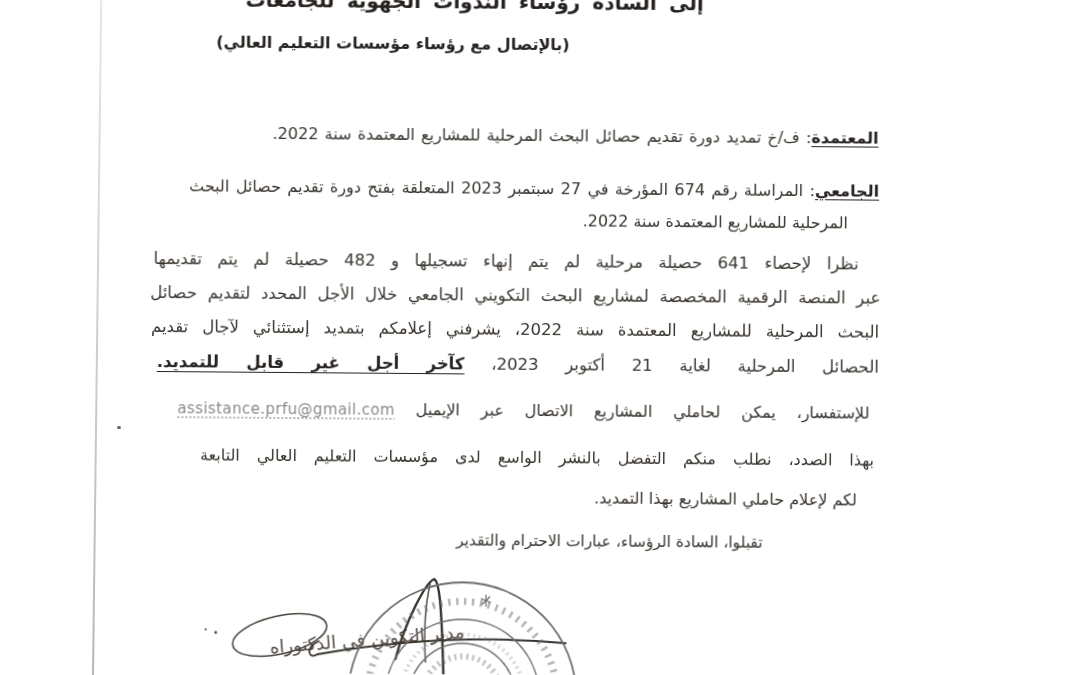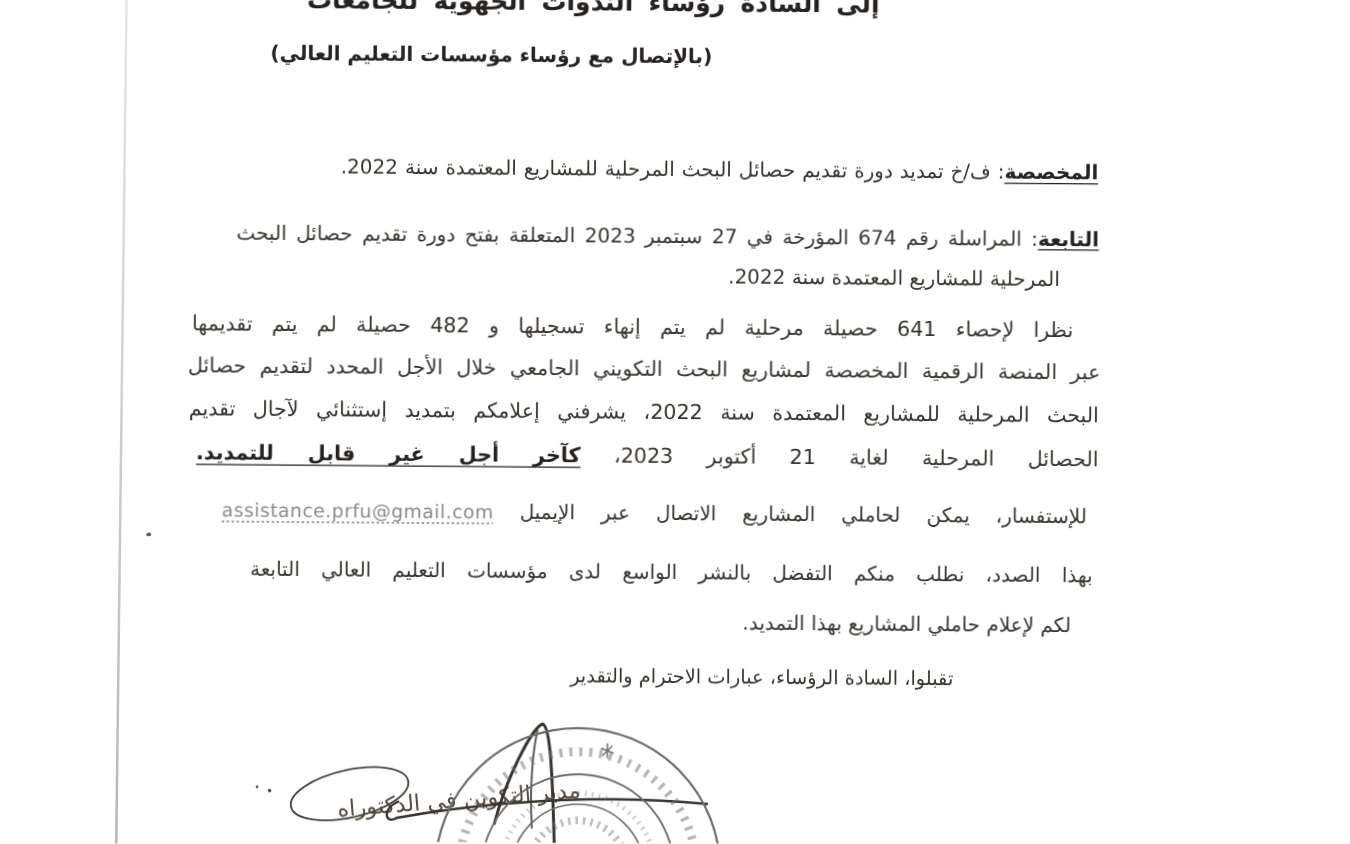--- a/index.html
+++ b/index.html
@@ -79,23 +79,23 @@
 
   <div class="fold"></div>
   <div class="speck"></div>
 
   <div class="content">
 
     <div class="line just bold recipient1">إلى السادة رؤساء الندوات الجهوية للجامعات</div>
 
     <div class="line nowrap bold recipient2">(بالإتصال مع رؤساء مؤسسات التعليم العالي)</div>
 
-    <div class="line just subject"><span class="lbl">المخصصة</span><span>: </span><span>ف/خ تمديد دورة تقديم حصائل البحث المرحلية للمشاريع المعتمدة سنة 2022.</span></div>
+    <div class="line just subject"><span class="lbl">المعتمدة</span><span>: </span><span>ف/خ تمديد دورة تقديم حصائل البحث المرحلية للمشاريع المعتمدة سنة 2022.</span></div>
 
-    <div class="line just ref1"><span class="lbl">التابعة</span><span>: </span><span>المراسلة رقم 674 المؤرخة في 27 سبتمبر 2023 المتعلقة بفتح دورة تقديم حصائل البحث</span></div>
+    <div class="line just ref1"><span class="lbl">الجامعي</span><span>: </span><span>المراسلة رقم 674 المؤرخة في 27 سبتمبر 2023 المتعلقة بفتح دورة تقديم حصائل البحث</span></div>
 
     <div class="line nowrap ref2">المرحلية للمشاريع المعتمدة سنة 2022.</div>
 
     <div class="line just body1">نظرا لإحصاء 641 حصيلة مرحلية لم يتم إنهاء تسجيلها و 482 حصيلة لم يتم تقديمها</div>
 
     <div class="line just body2">عبر المنصة الرقمية المخصصة لمشاريع البحث التكويني الجامعي خلال الأجل المحدد لتقديم حصائل</div>
 
     <div class="line just body3">البحث المرحلية للمشاريع المعتمدة سنة 2022، يشرفني إعلامكم بتمديد إستثنائي لآجال تقديم</div>
 
     <div class="line just body4"><span>الحصائل المرحلية لغاية 21 أكتوبر 2023، </span><span class="emph">كآخر أجل غير قابل للتمديد.</span></div>

